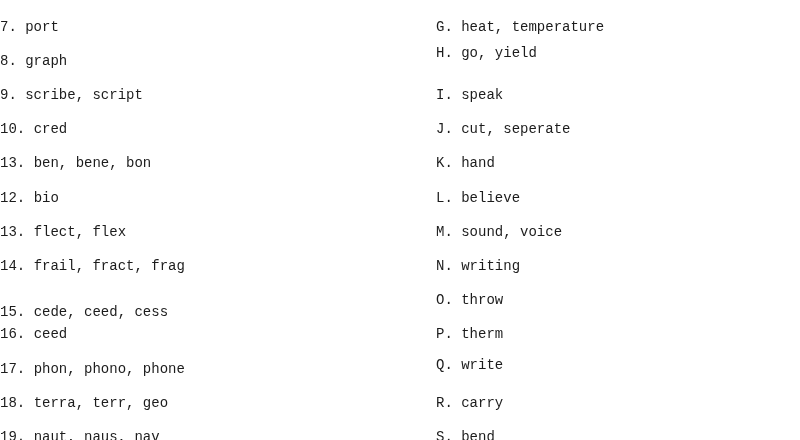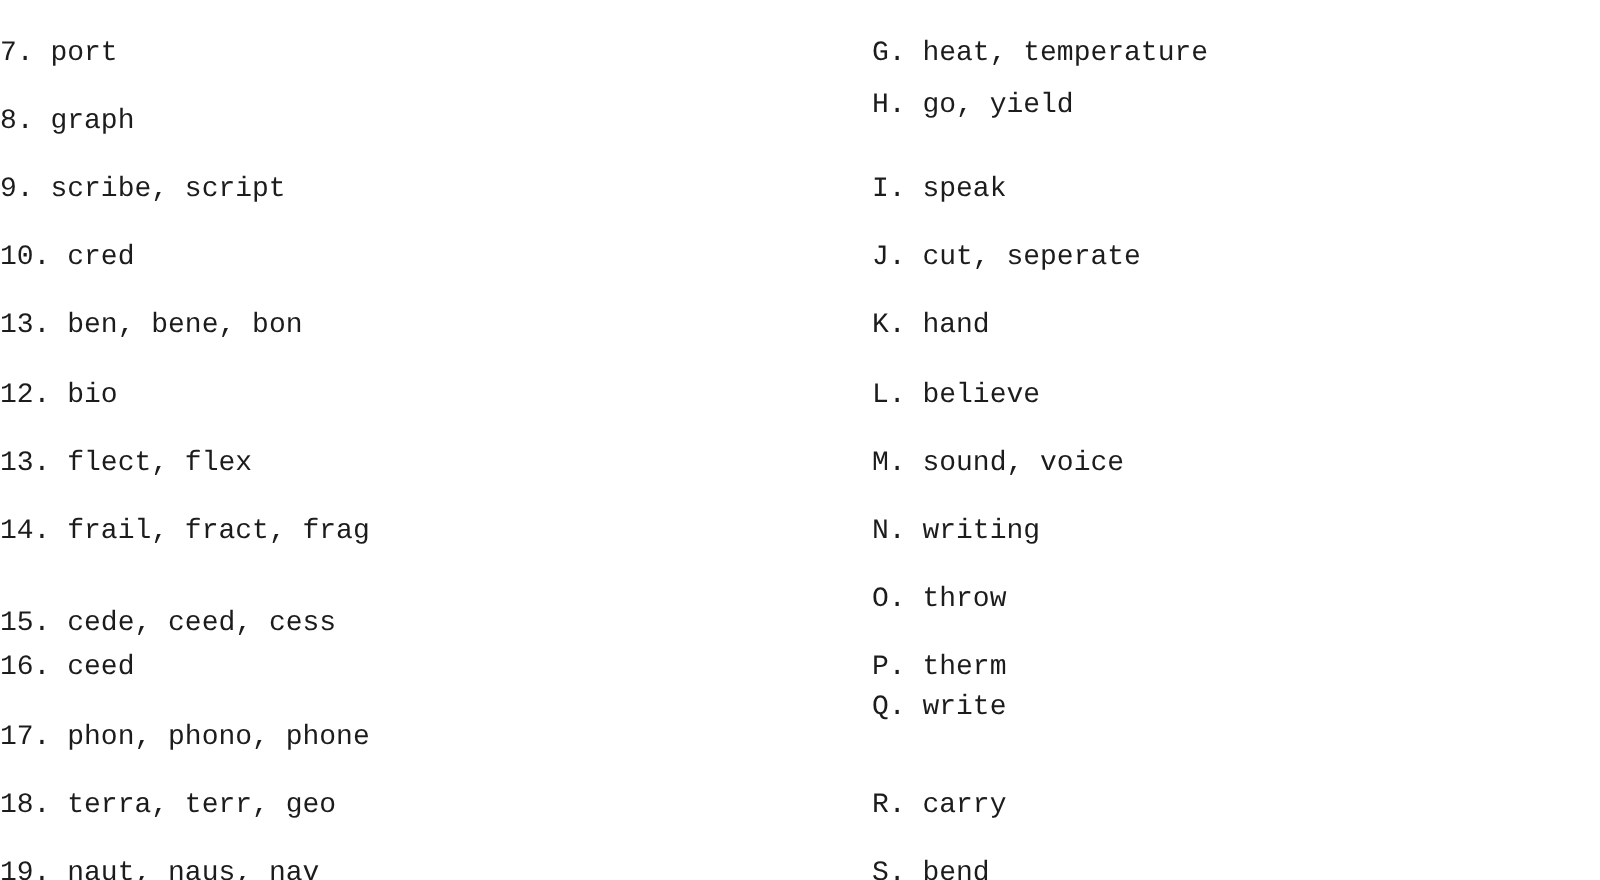--- a/index.html
+++ b/index.html
@@ -54,16 +54,16 @@
   <div class="row" style="top:18px"><span>G.</span> <span>heat, temperature</span></div>
   <div class="row" style="top:44px"><span>H.</span> <span>go, yield</span></div>
   <div class="row" style="top:86px"><span>I.</span> <span>speak</span></div>
   <div class="row" style="top:120px"><span>J.</span> <span>cut, seperate</span></div>
   <div class="row" style="top:154px"><span>K.</span> <span>hand</span></div>
   <div class="row" style="top:189px"><span>L.</span> <span>believe</span></div>
   <div class="row" style="top:223px"><span>M.</span> <span>sound, voice</span></div>
   <div class="row" style="top:257px"><span>N.</span> <span>writing</span></div>
   <div class="row" style="top:291px"><span>O.</span> <span>throw</span></div>
   <div class="row" style="top:325px"><span>P.</span> <span>therm</span></div>
-  <div class="row" style="top:345px"><span>Q.</span> <span>write</span></div>
+  <div class="row" style="top:356px"><span>Q.</span> <span>write</span></div>
   <div class="row" style="top:394px"><span>R.</span> <span>carry</span></div>
   <div class="row" style="top:428px"><span>S.</span> <span>bend</span></div>
 </div>
 
 </body></html>

